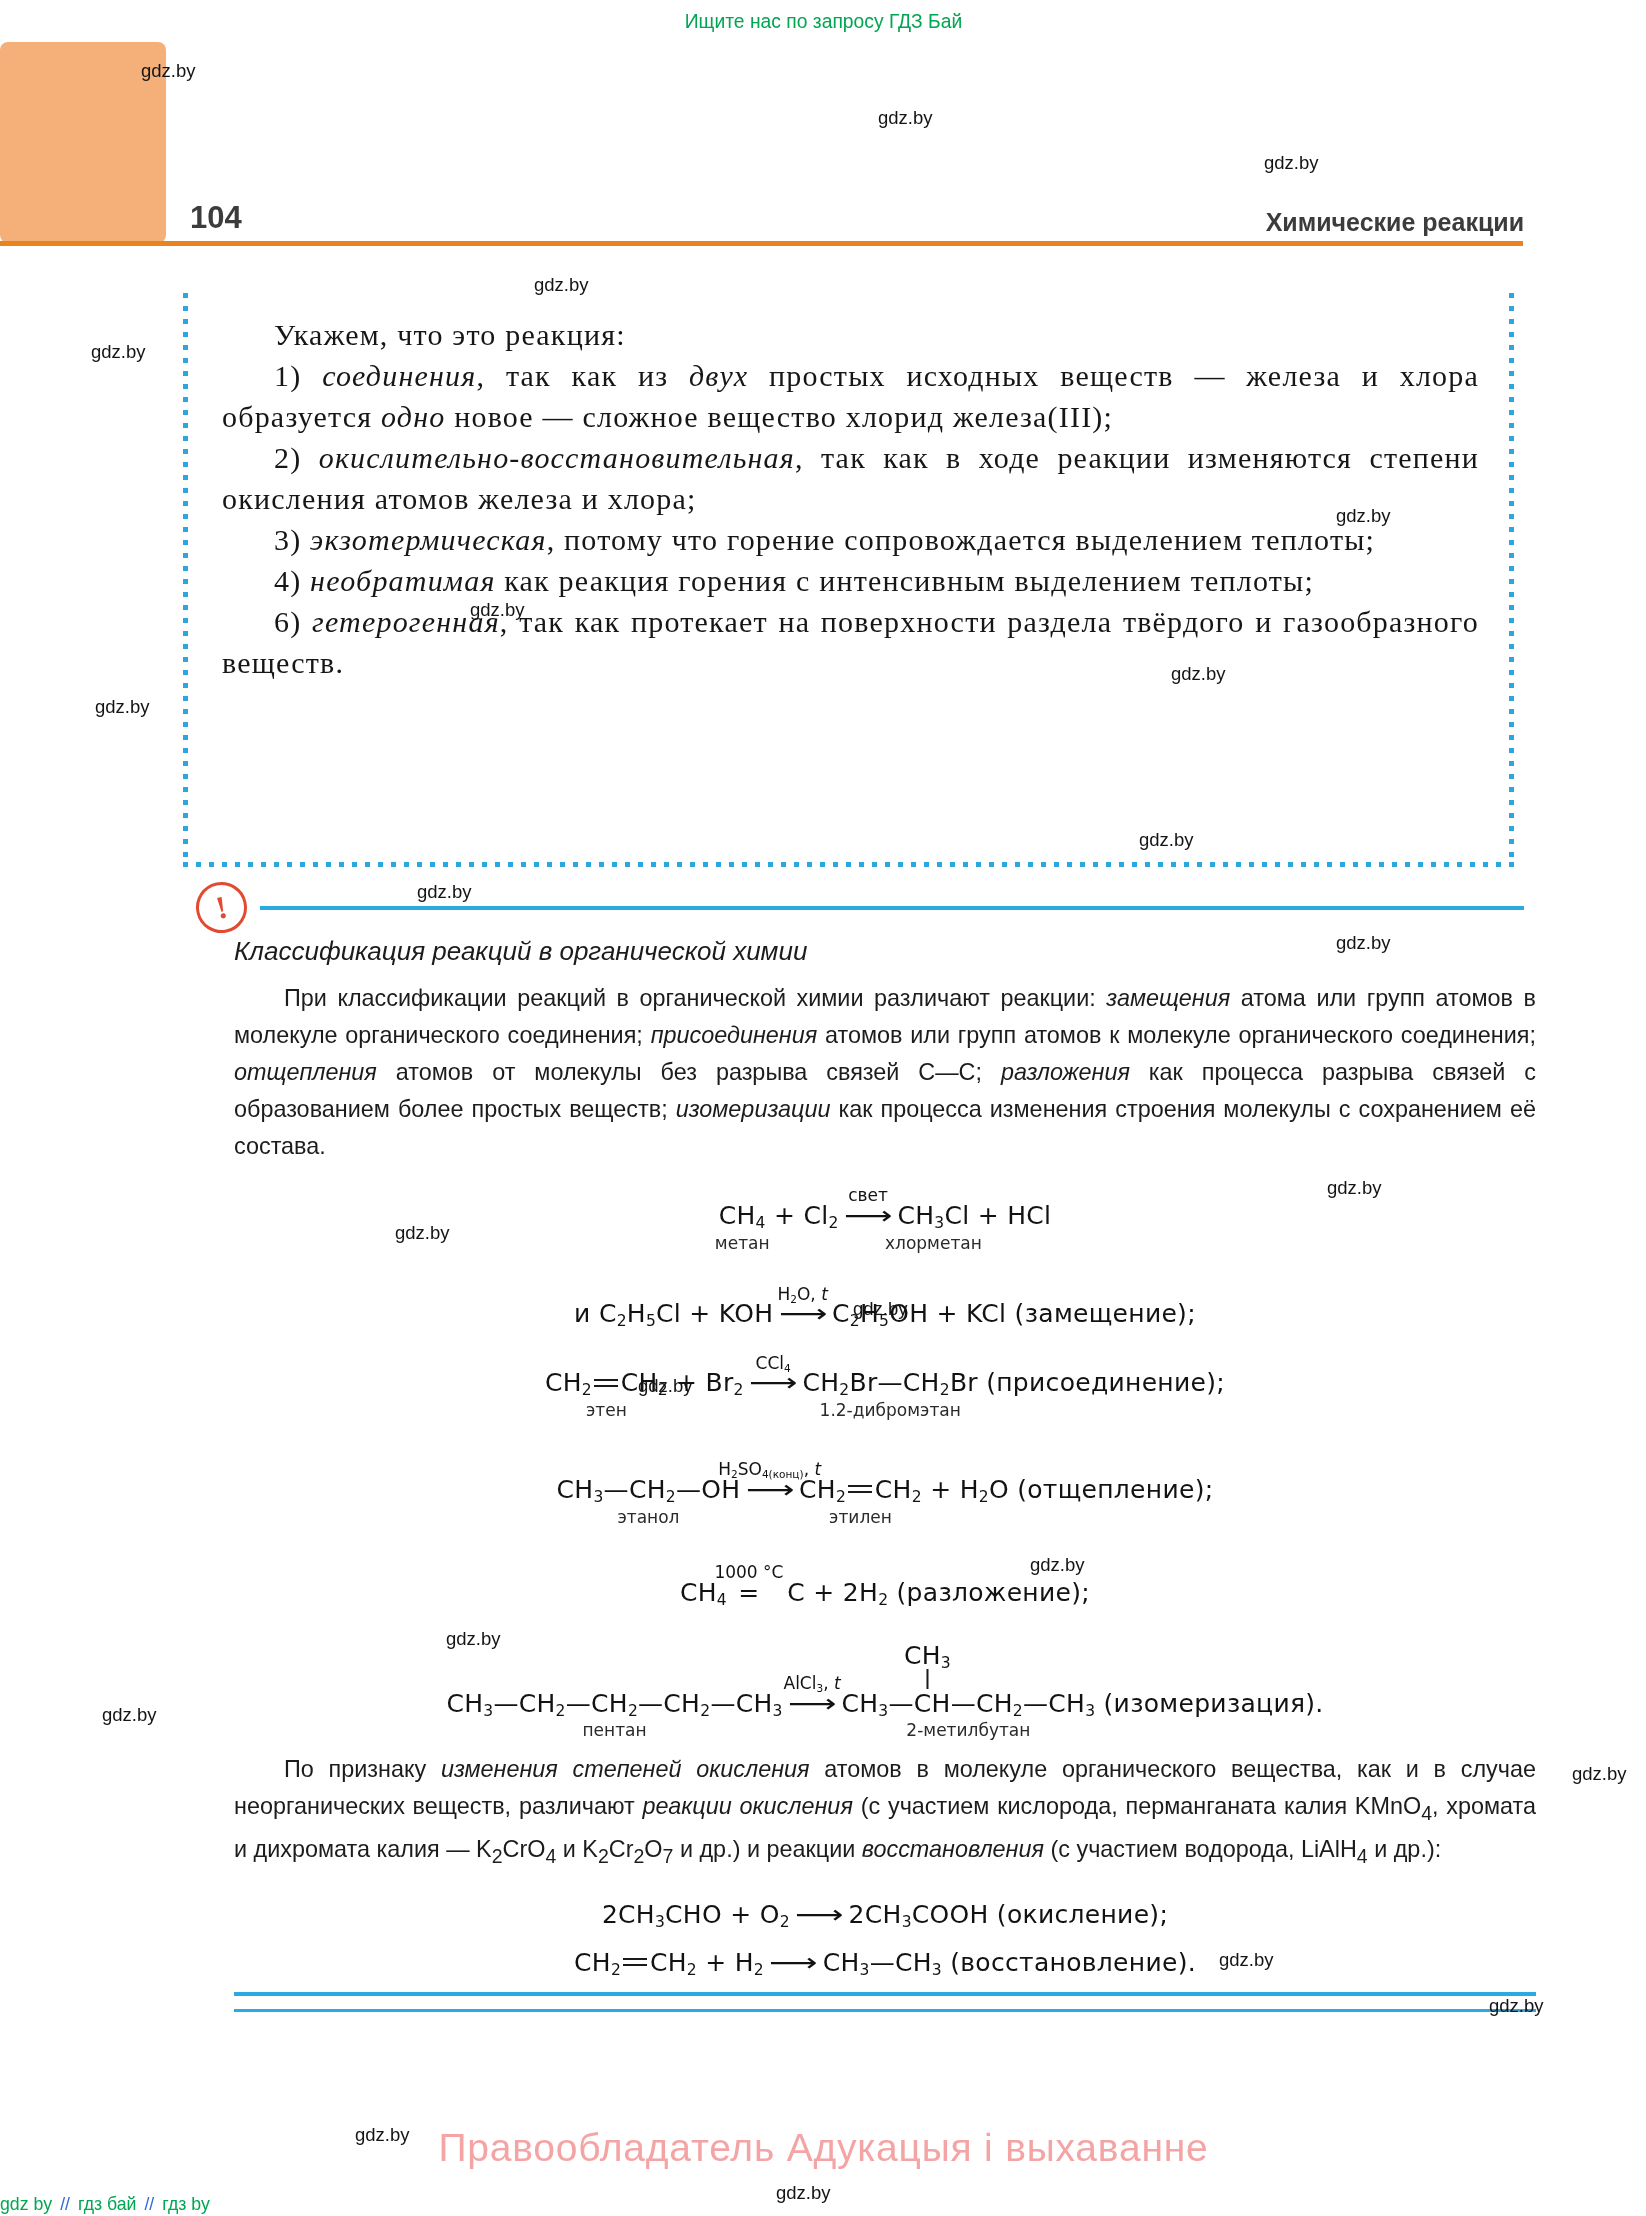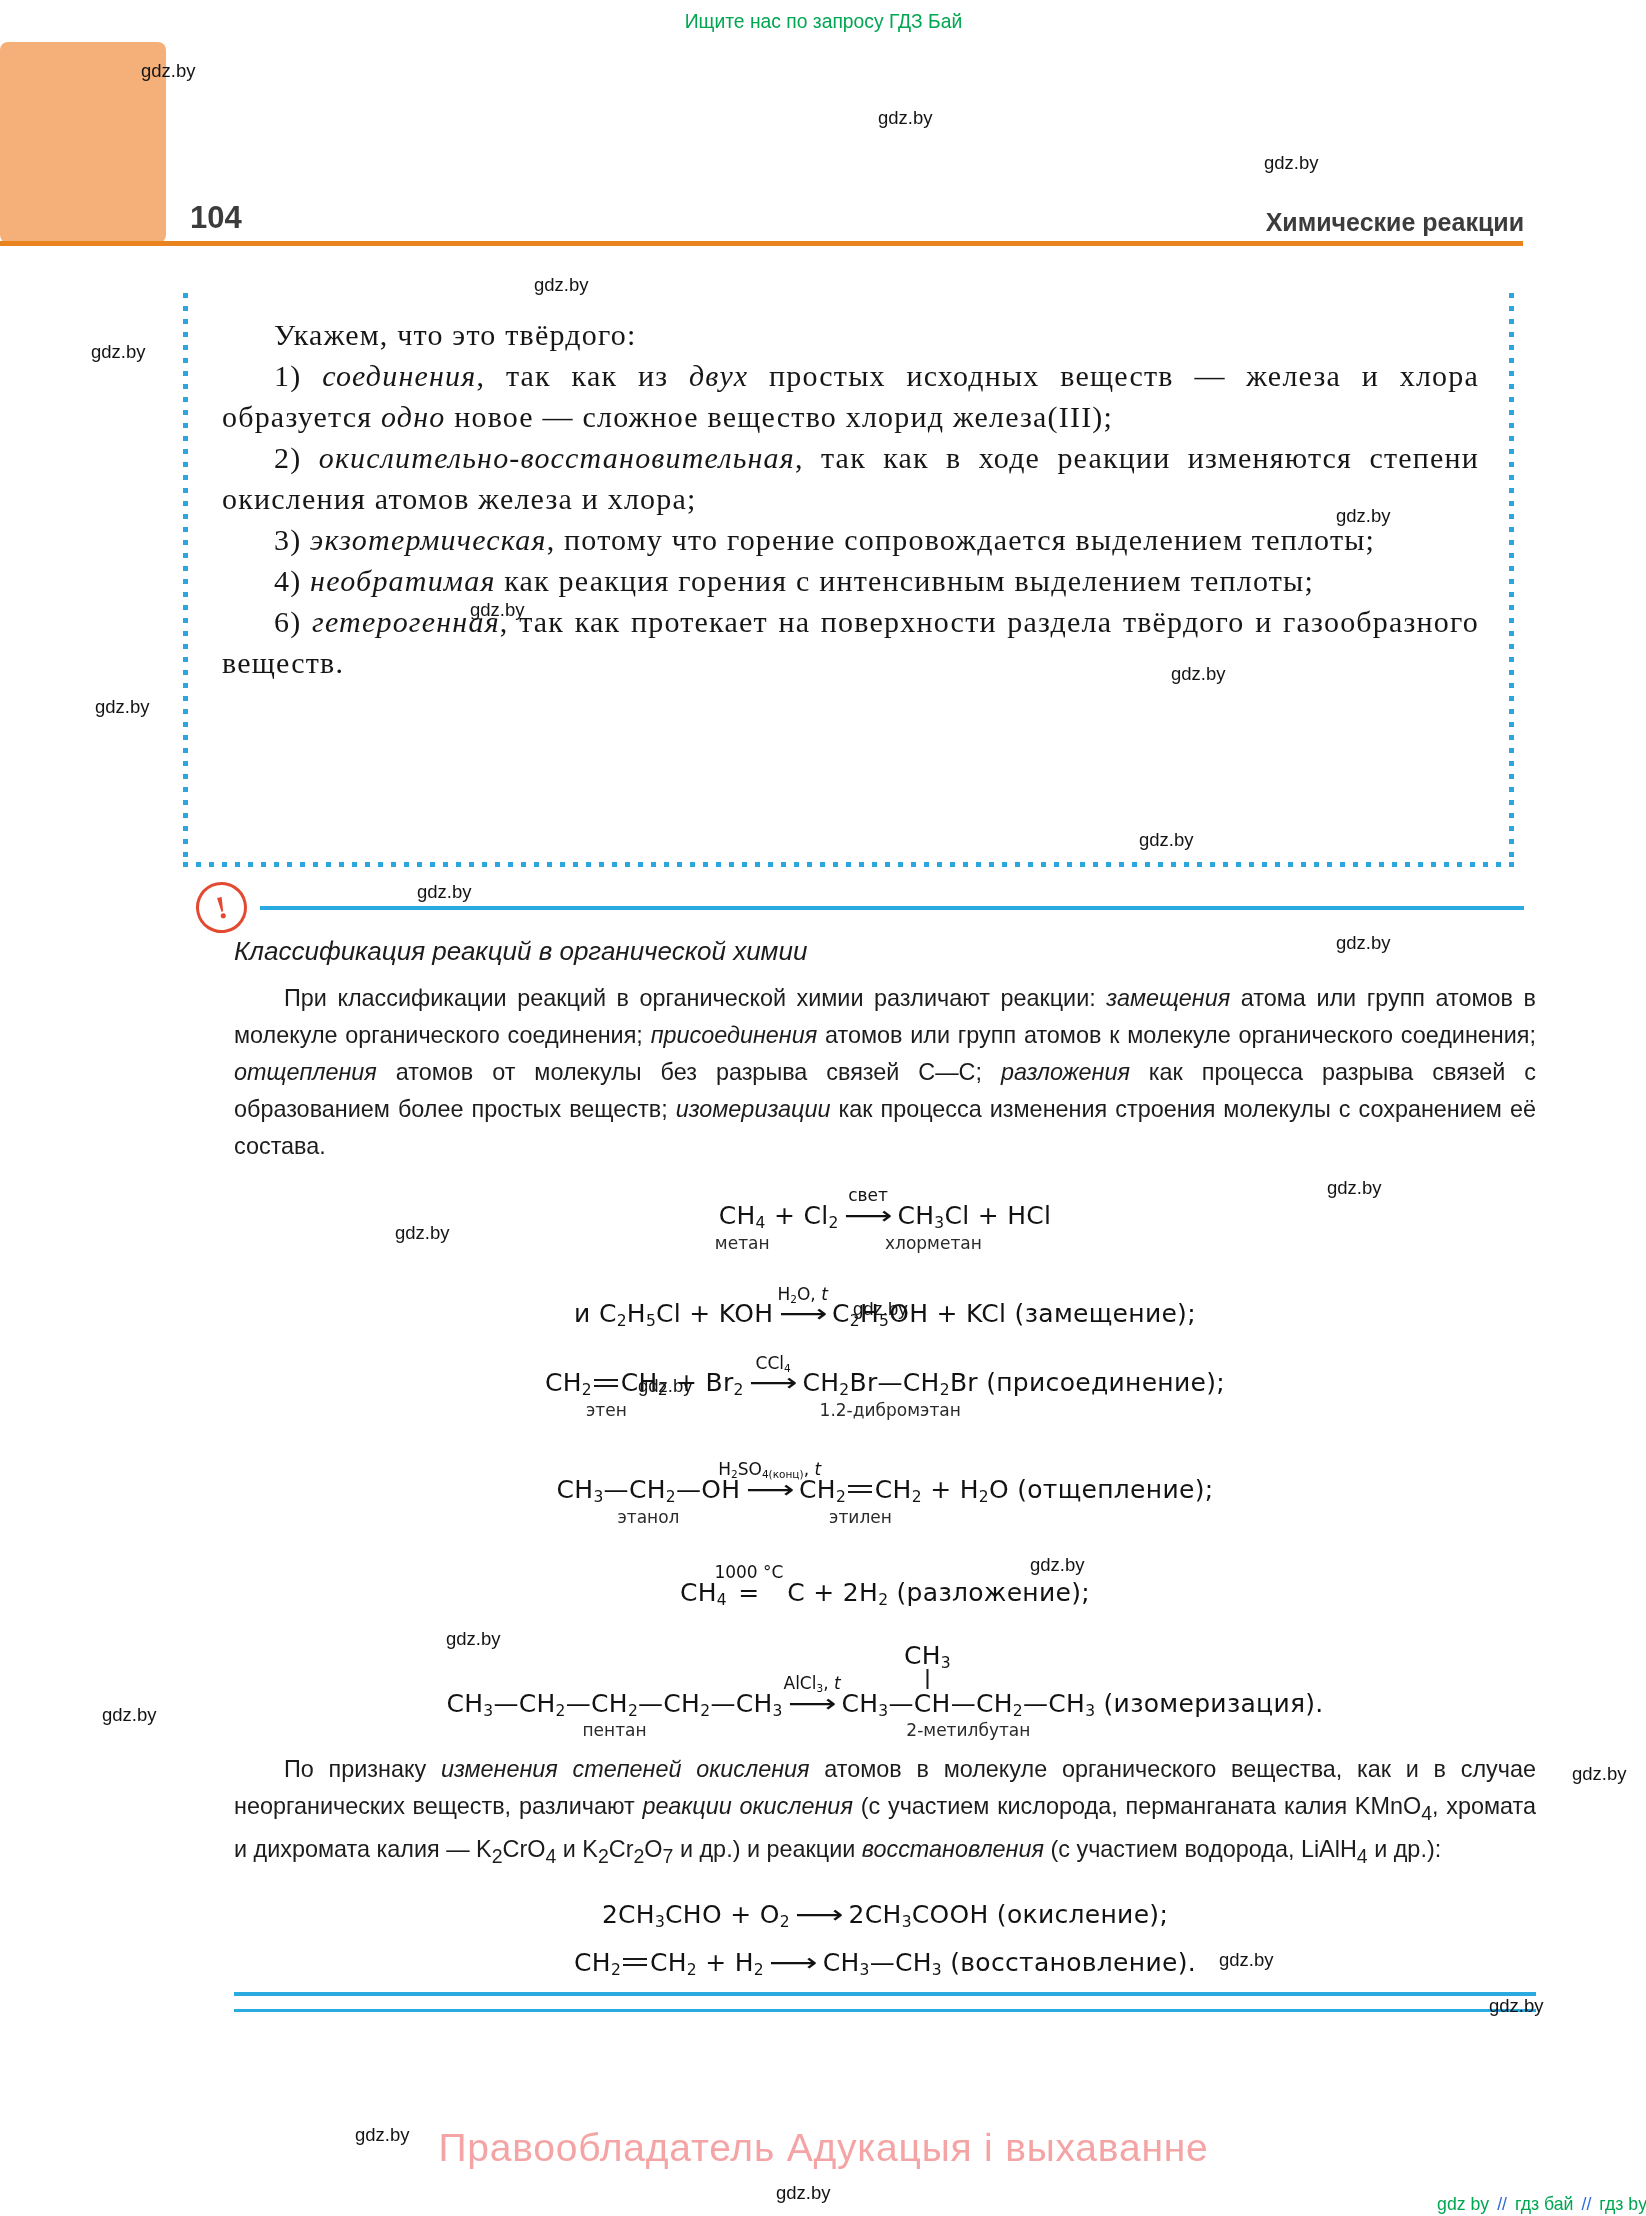--- a/index.html
+++ b/index.html
@@ -58,21 +58,21 @@
                     display:flex;flex-direction:column;align-items:center;line-height:26px;}
   .bpipe{width:2.4px;height:19.3px;background:#1a1a1a;margin-top:0.8px;}
   .eq1{margin-top:6.4px;} .eq2{margin-top:6.4px;} .eq3{margin-top:8px;} .eq4{margin-top:14.5px;}
   .eq5{margin-top:11.3px;} .eq6{margin-top:14.5px;padding-top:64px;} .eq7{margin-top:24px;} .eq8{margin-top:16px;}
 
   .dline1{height:4px;background:#29abe2;margin-top:13px;}
   .dline2{height:2.4px;background:#29abe2;margin-top:13px;}
 
   .publisher{position:absolute;left:50%;transform:translateX(-50%);top:2126px;font-size:39px;
              color:#f4a4a4;letter-spacing:0.8px;white-space:nowrap;}
-  .bottom-links{position:absolute;left:0;right:0;top:2194px;text-align:right;
+  .bottom-links{position:absolute;left:0;right:0;top:2194px;text-align:left;
                 font-size:17.7px;color:#00a651;}
   .bottom-links .sep{color:#2f6bd8;margin:0 8px;}
 
   .wm-layer{position:absolute;inset:0;pointer-events:none;z-index:5;padding-left:29px;}
   .wm{position:absolute;font-size:18.5px;color:#141414;font-family:"Liberation Sans",sans-serif;
       white-space:nowrap;}
 </style>
 </head>
 <body>
 
@@ -82,21 +82,21 @@
 
   <div class="orange-block"></div>
   <div class="pagenum">104</div>
   <div class="chapter">Химические реакции</div>
   <div class="orange-rule"></div>
 
   <div class="sumbox">
     <span class="dl left"></span>
     <span class="dl right"></span>
     <span class="db"></span>
-    <p>Укажем, что это твёрдого:</p>
+    <p>Укажем, что это реакция:</p>
     <p>1) <i>соединения</i>, так как из <i>двух</i> простых исходных веществ — железа и хлора образуется <i>одно</i> новое — сложное вещество хлорид железа(III);</p>
     <p>2) <i>окислительно-восстановительная</i>, так как в ходе реакции изменяются степени окисления атомов железа и хлора;</p>
     <p>3) <i>экзотермическая</i>, потому что горение сопровождается выделением теплоты;</p>
     <p>4) <i>необратимая</i> как реакция горения с интенсивным выделением теплоты;</p>
     <p>6) <i>гетерогенная</i>, так как протекает на поверхности раздела твёрдого и газообразного веществ.</p>
   </div>
 
   <div class="alert-icon">!</div>
   <div class="blue-rule"></div>
 

